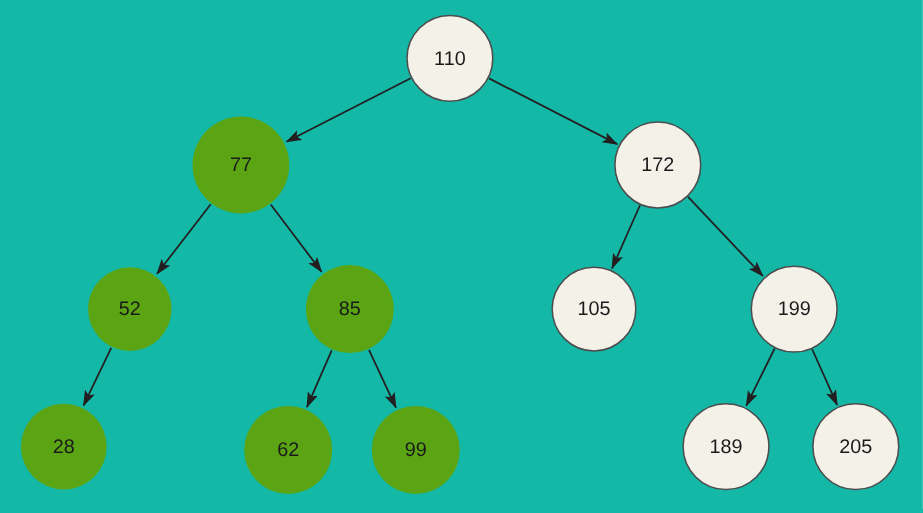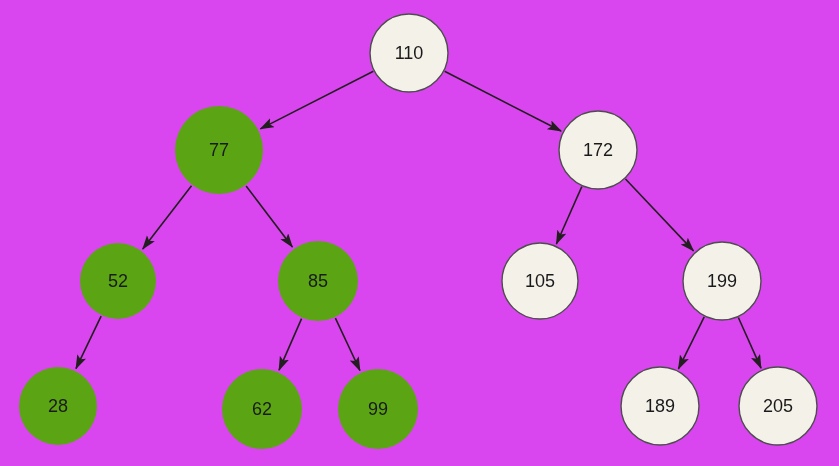--- a/index.html
+++ b/index.html
@@ -7,21 +7,21 @@
     padding: 0;
     background: #ffffff;
   }
   body {
     font-family: "Liberation Sans", sans-serif;
   }
   #canvas-wrap {
     position: relative;
     width: 839px;
     height: 466px;
-    background: #d946ef;
+    background: #14b8a6;
     overflow: hidden;
   }
   #tree-svg {
     position: absolute;
     left: 0;
     top: 0;
     width: 839px;
     height: 466px;
     display: block;
   }

